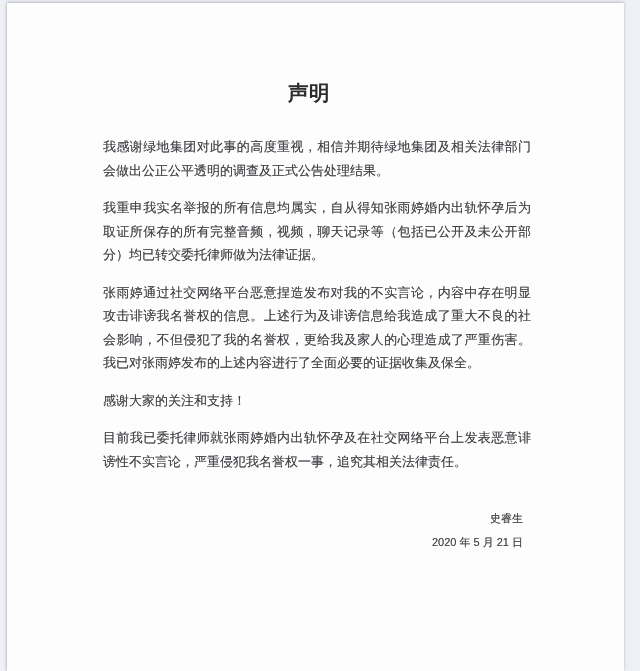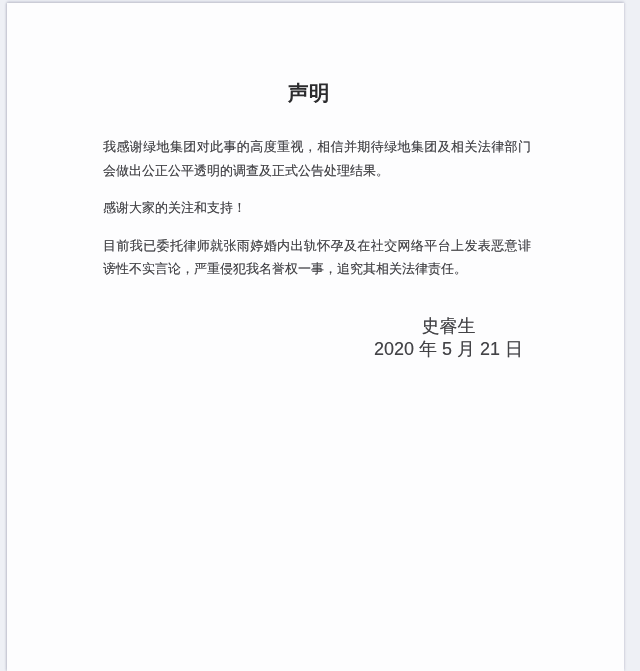--- a/index.html
+++ b/index.html
@@ -53,36 +53,38 @@
     font-size: 13px;
     line-height: 23.5px;
     text-align: justify;
     color: var(--body-text);
     text-shadow: 0 0 0.5px rgba(70, 70, 78, 0.55);
     letter-spacing: 0;
   }
   .signature {
     width: fit-content;
     margin: 34px 8px 0 auto;
-    text-align: center;
-    font-size: 18px;
+    text-align: right;
+    font-size: 11px;
     line-height: 23.5px;
     color: var(--body-text);
     text-shadow: 0 0 0.5px rgba(70, 70, 78, 0.55);
   }
 </style>
 </head>
 <body>
 
 <div class="stage">
   <div class="paper">
     <div class="content">
       <h1 class="doc-title">声明</h1>
       <div class="doc-body">
         <p>我感谢绿地集团对此事的高度重视，相信并期待绿地集团及相关法律部门会做出公正公平透明的调查及正式公告处理结果。</p>
+        <p>我重申我实名举报的所有信息均属实，自从得知张雨婷婚内出轨怀孕后为取证所保存的所有完整音频，视频，聊天记录等（包括已公开及未公开部分）均已转交委托律师做为法律证据。</p>
+        <p>张雨婷通过社交网络平台恶意捏造发布对我的不实言论，内容中存在明显攻击诽谤我名誉权的信息。上述行为及诽谤信息给我造成了重大不良的社会影响，不但侵犯了我的名誉权，更给我及家人的心理造成了严重伤害。我已对张雨婷发布的上述内容进行了全面必要的证据收集及保全。</p>
         <p>感谢大家的关注和支持！</p>
         <p>目前我已委托律师就张雨婷婚内出轨怀孕及在社交网络平台上发表恶意诽谤性不实言论，严重侵犯我名誉权一事，追究其相关法律责任。</p>
       </div>
       <div class="signature">
         <div>史睿生</div>
         <div>2020 年 5 月 21 日</div>
       </div>
     </div>
   </div>
 </div>

